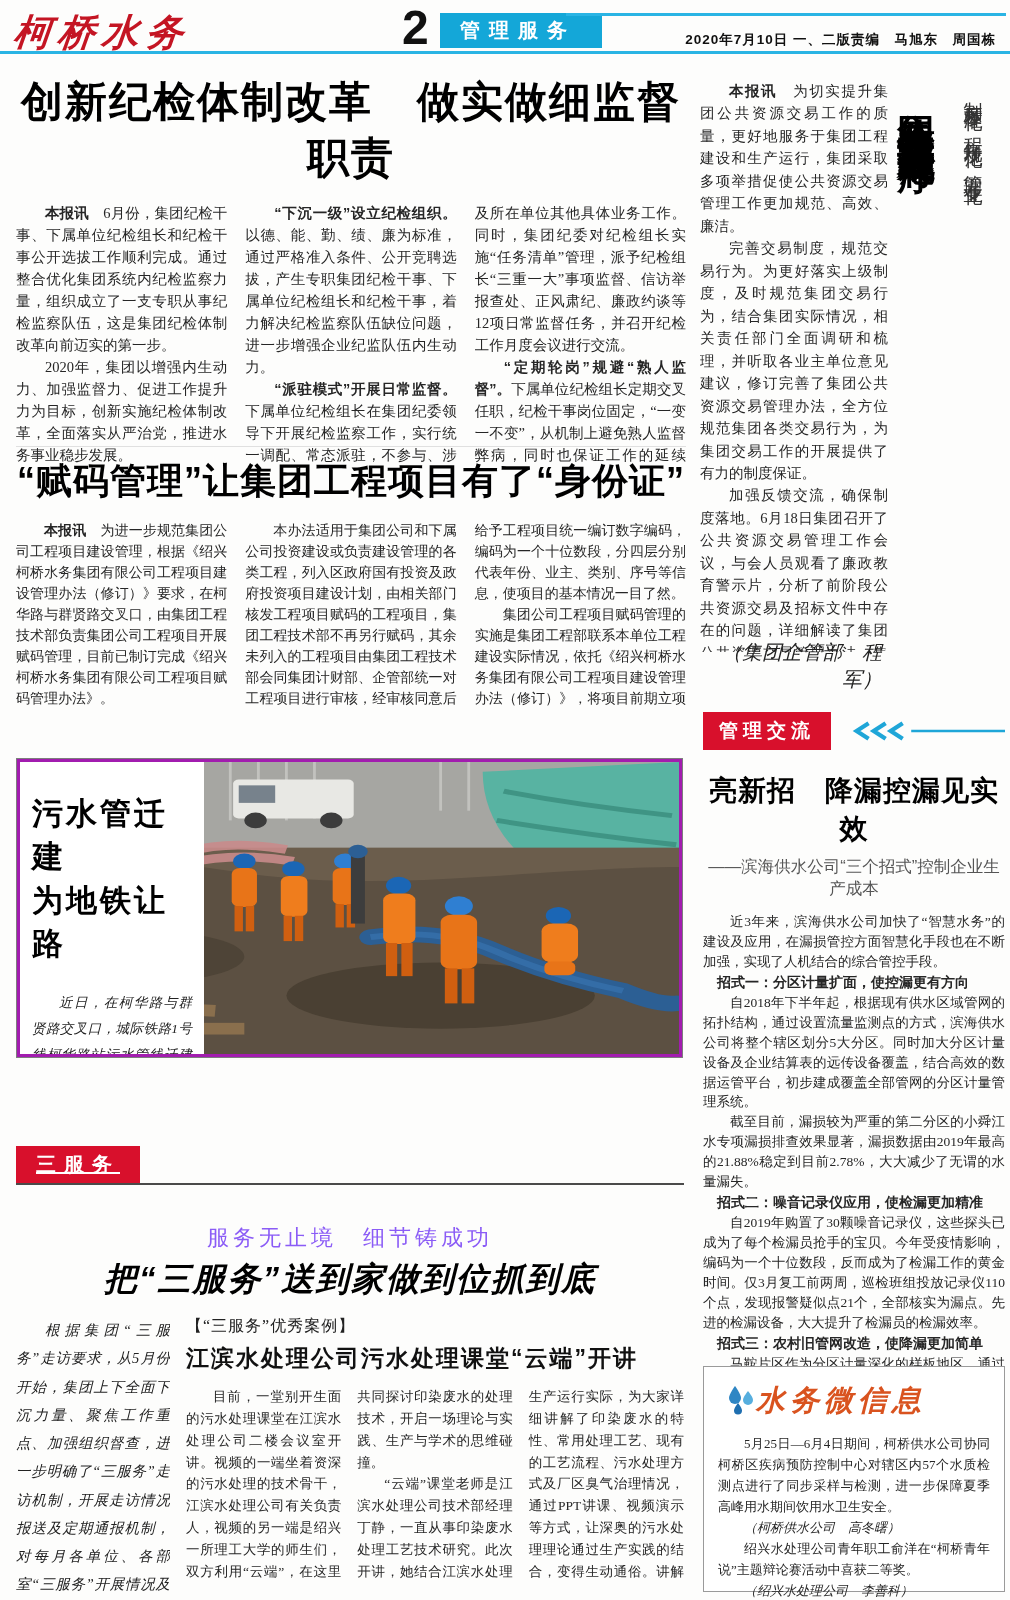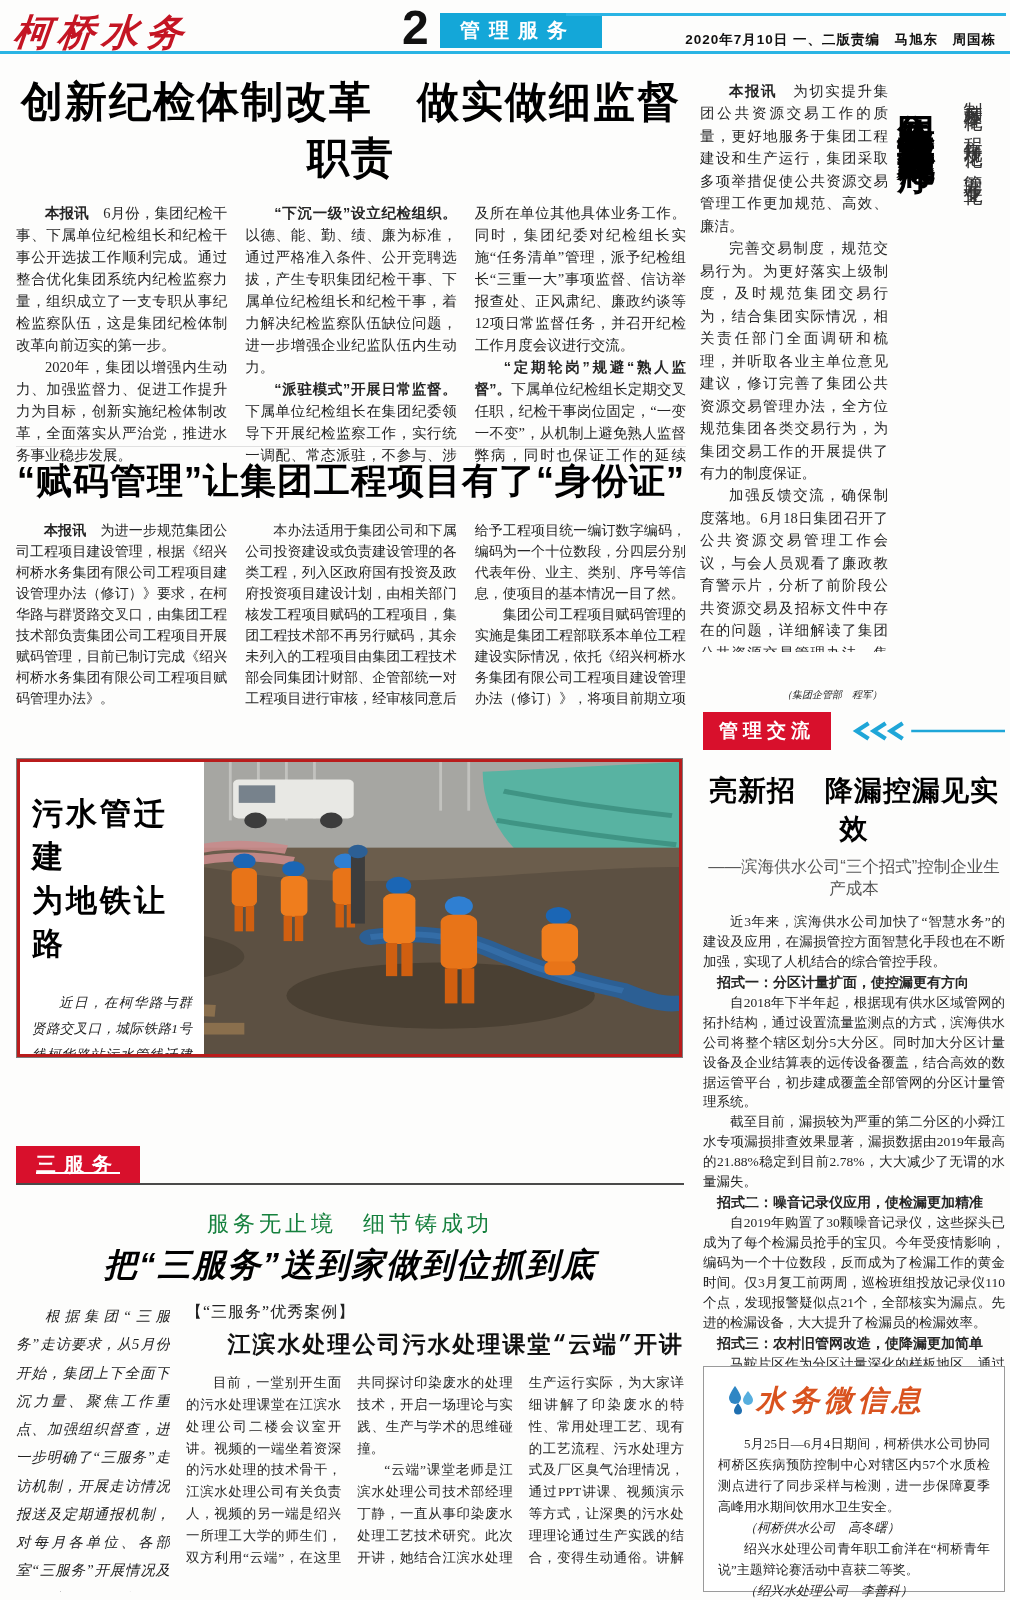--- a/index.html
+++ b/index.html
@@ -50,21 +50,21 @@
   .a1-body {
     margin-top:16px; column-count:3; column-gap:18px; height:268px;
     overflow:hidden; font-size:14.5px; line-height:1.52; color:#262626;
   }
 
   
   .a3-body {
     left:700px; top:80px; width:188px; height:572px; overflow:hidden;
     font-size:14.5px; line-height:1.55; color:#262626;
   }
-  .a3-byline { left:700px; top:688px; width:188px; font-size:10px; }
+  .a3-byline { left:700px; top:639px; width:188px; font-size:20px; }
   .a3-vhead {
     left:890px; top:84px; height:580px; writing-mode:vertical-rl;
     font-family:"Liberation Sans",sans-serif; font-weight:900; font-size:38px;
     letter-spacing:3px; color:#000;
   }
   .a3-vside {
     left:960px; top:86px; height:470px; writing-mode:vertical-rl;
     font-size:19px; color:#333; letter-spacing:3px;
     font-family:"Liberation Sans",sans-serif;
   }
@@ -76,21 +76,21 @@
     text-align:center; letter-spacing:1px; color:#000;
   }
   .a2-body {
     margin-top:14px; column-count:3; column-gap:18px; height:200px;
     overflow:hidden; font-size:14px; line-height:1.5; color:#262626;
   }
 
   
   .photo-box {
     left:16px; top:758px; width:667px; height:300px;
-    border:1px solid #7d7d7d; padding:3px; background:#b91c1c;
+    border:1px solid #7d7d7d; padding:3px; background:#a21caf;
   }
   .photo-inner { position:relative; width:100%; height:100%; overflow:hidden; }
   .photo-svg { position:absolute; left:0; top:0; width:100%; height:100%; }
   .photo-panel {
     position:absolute; left:0; top:0; width:184px; height:100%;
     background:#ffffff; padding:30px 12px 10px 12px;
   }
   .photo-title {
     font-size:31px; font-weight:900; line-height:1.4; letter-spacing:3px;
     white-space:pre-line; color:#000;
@@ -120,35 +120,35 @@
   .mx-byline { font-size:13.5px; margin-top:2px; }
 
   
   .sf { left:16px; top:1146px; width:668px; }
   .sf-tag {
     display:inline-block; background:#d8102c; color:#fff;
     font-family:"Liberation Sans",sans-serif; font-weight:bold; font-size:20px;
     letter-spacing:8px; padding:5px 20px;text-decoration:underline;
   }
   .sf-rule { position:absolute; left:0; top:37px; width:668px; height:2px; background:#4a4a4a; }
-  .sf-kicker { margin-top:26px; text-align:center; font-size:22px; color:#15803d; letter-spacing:4px; }
+  .sf-kicker { margin-top:40px; text-align:center; font-size:22px; color:#8b5cf6; letter-spacing:4px; }
   .sf h2 {
     margin-top:4px; text-align:center; font-family:"Liberation Sans",sans-serif;
     font-weight:900; font-size:33px; letter-spacing:2px; color:#000;font-style:italic;
   }
   .sf-row { display:flex; margin-top:14px; }
   .sf-intro {
     width:154px; margin-right:16px; font-size:14.5px; font-style:italic;
     line-height:1.95; color:#222; height:290px; overflow:hidden;
   }
   .sf-case { flex:1; }
   .case-label { font-size:16px; color:#222; letter-spacing:1px; }
   .case-head {
-    margin-top:6px; font-family:Liberation Mono, monospace; font-weight:900;
-    font-size:23px; letter-spacing:2px; color:#111;text-align:right;
+    margin-top:6px; font-family:Liberation Sans, sans-serif; font-weight:900;
+    font-size:23px; letter-spacing:2px; color:#111;
   }
   .case-body {
     margin-top:12px; column-count:3; column-gap:16px; height:200px;
     overflow:hidden; font-size:13.5px; line-height:1.62; color:#262626;
   }
 
   
   .wb {
     left:703px; top:1366px; width:302px; height:226px;
     border:1px solid #9a9a9a; padding:14px 14px 8px 14px; background:#fff;

